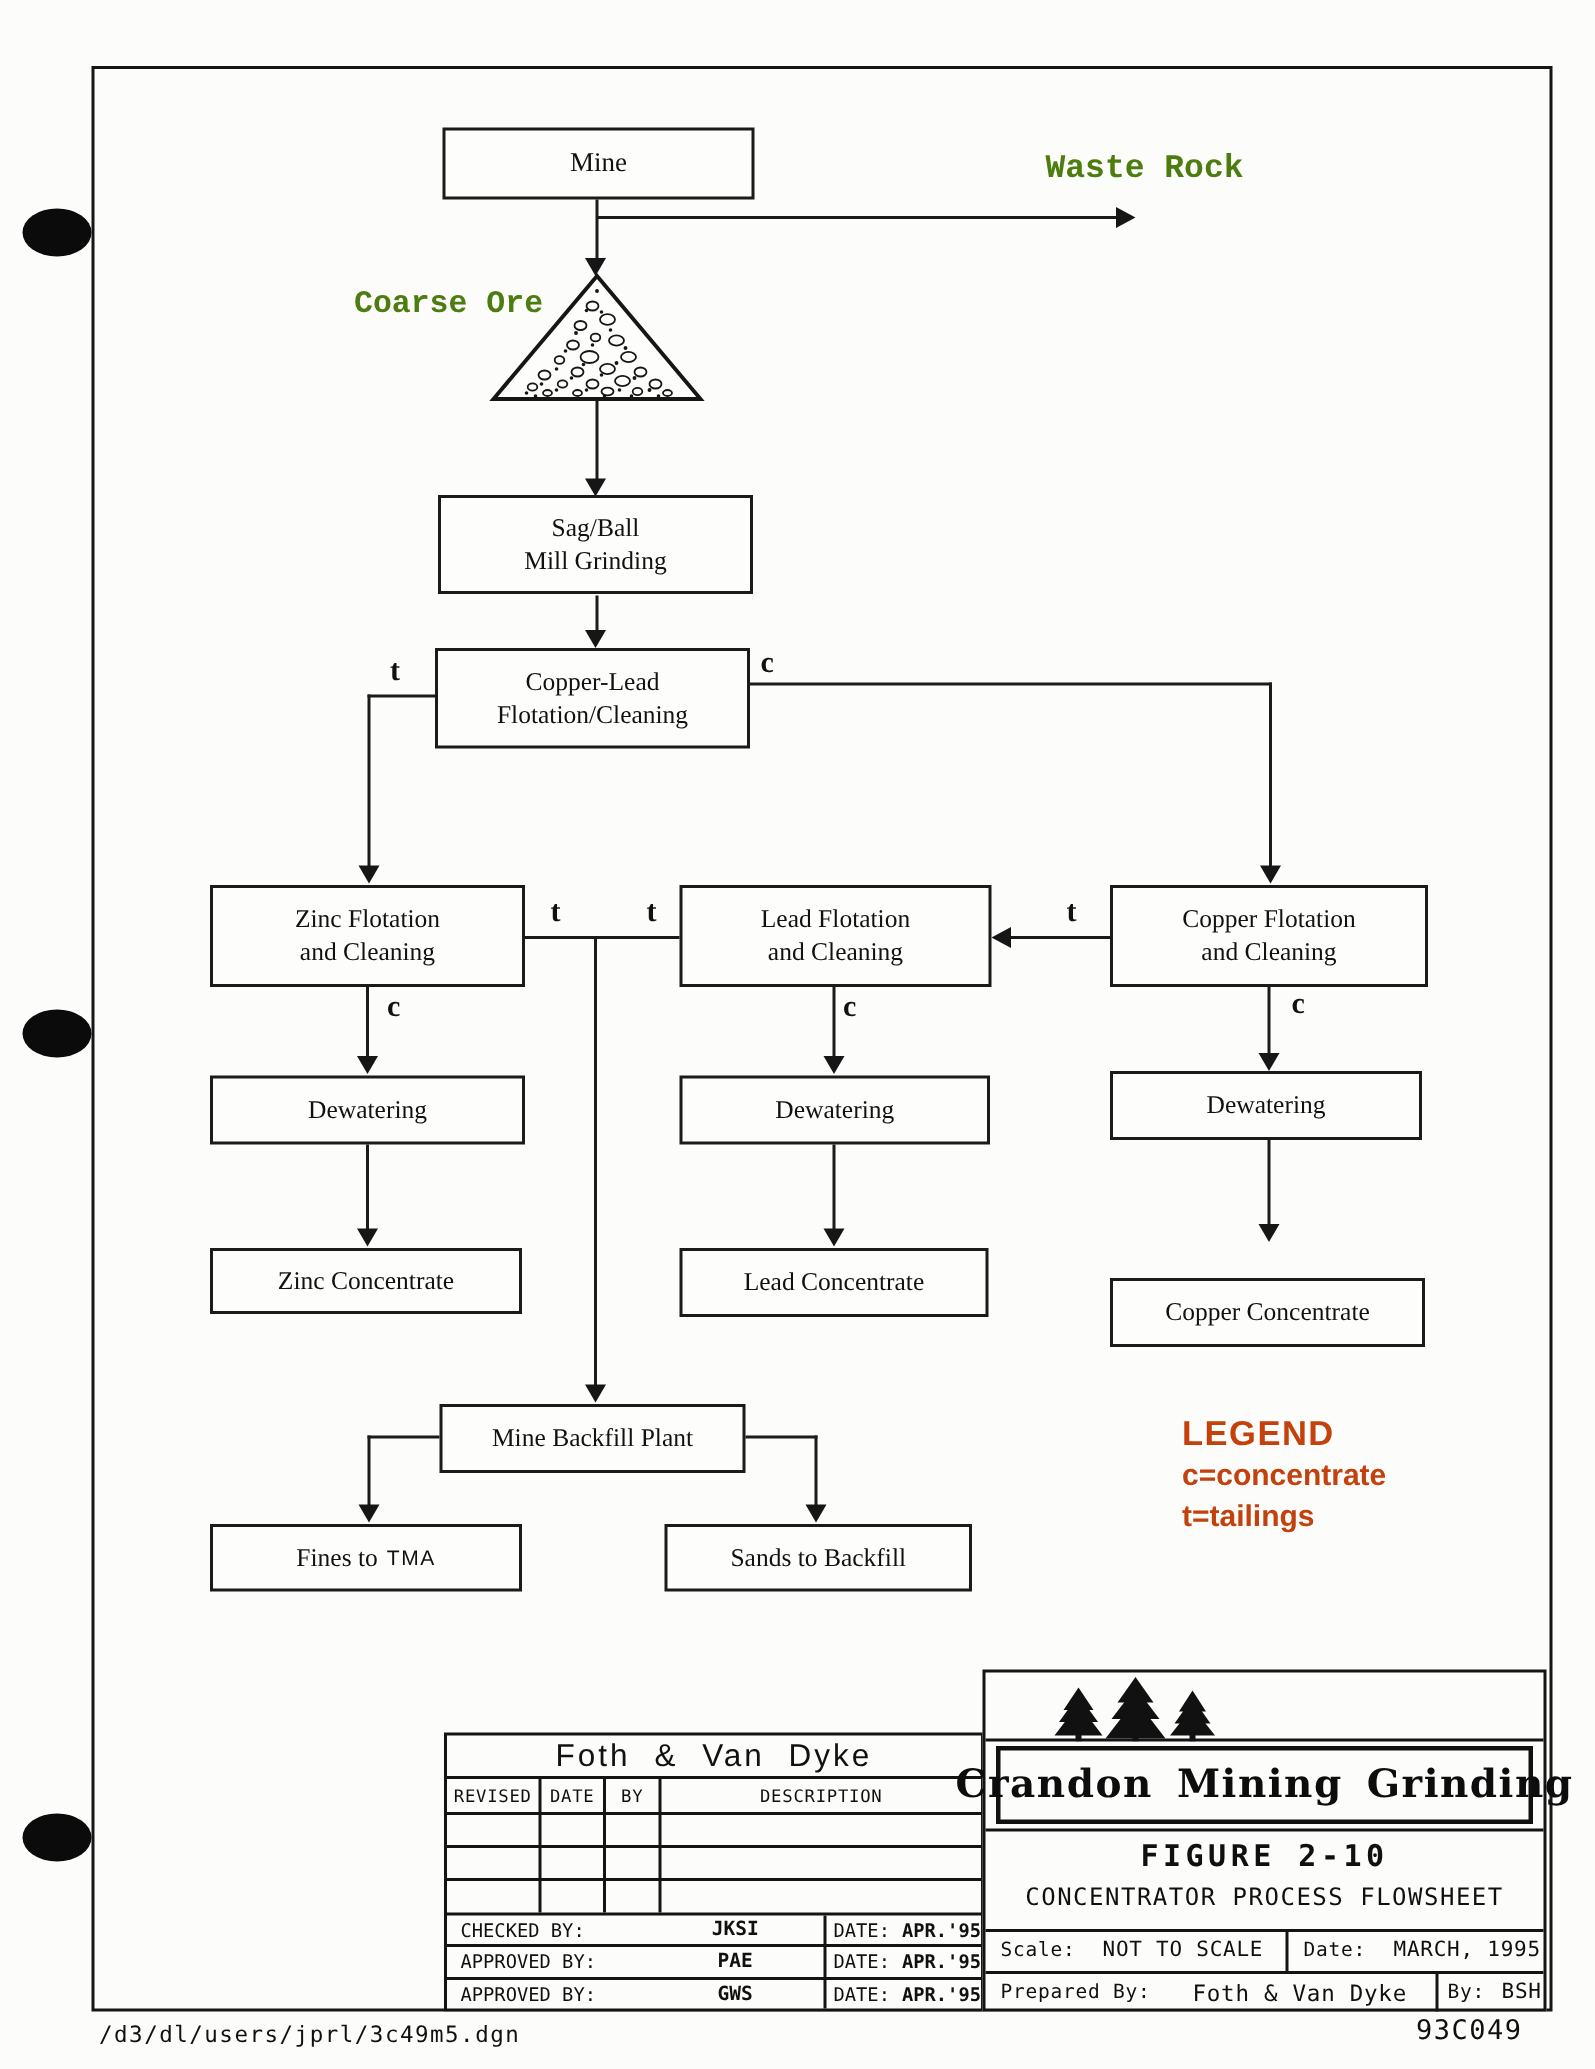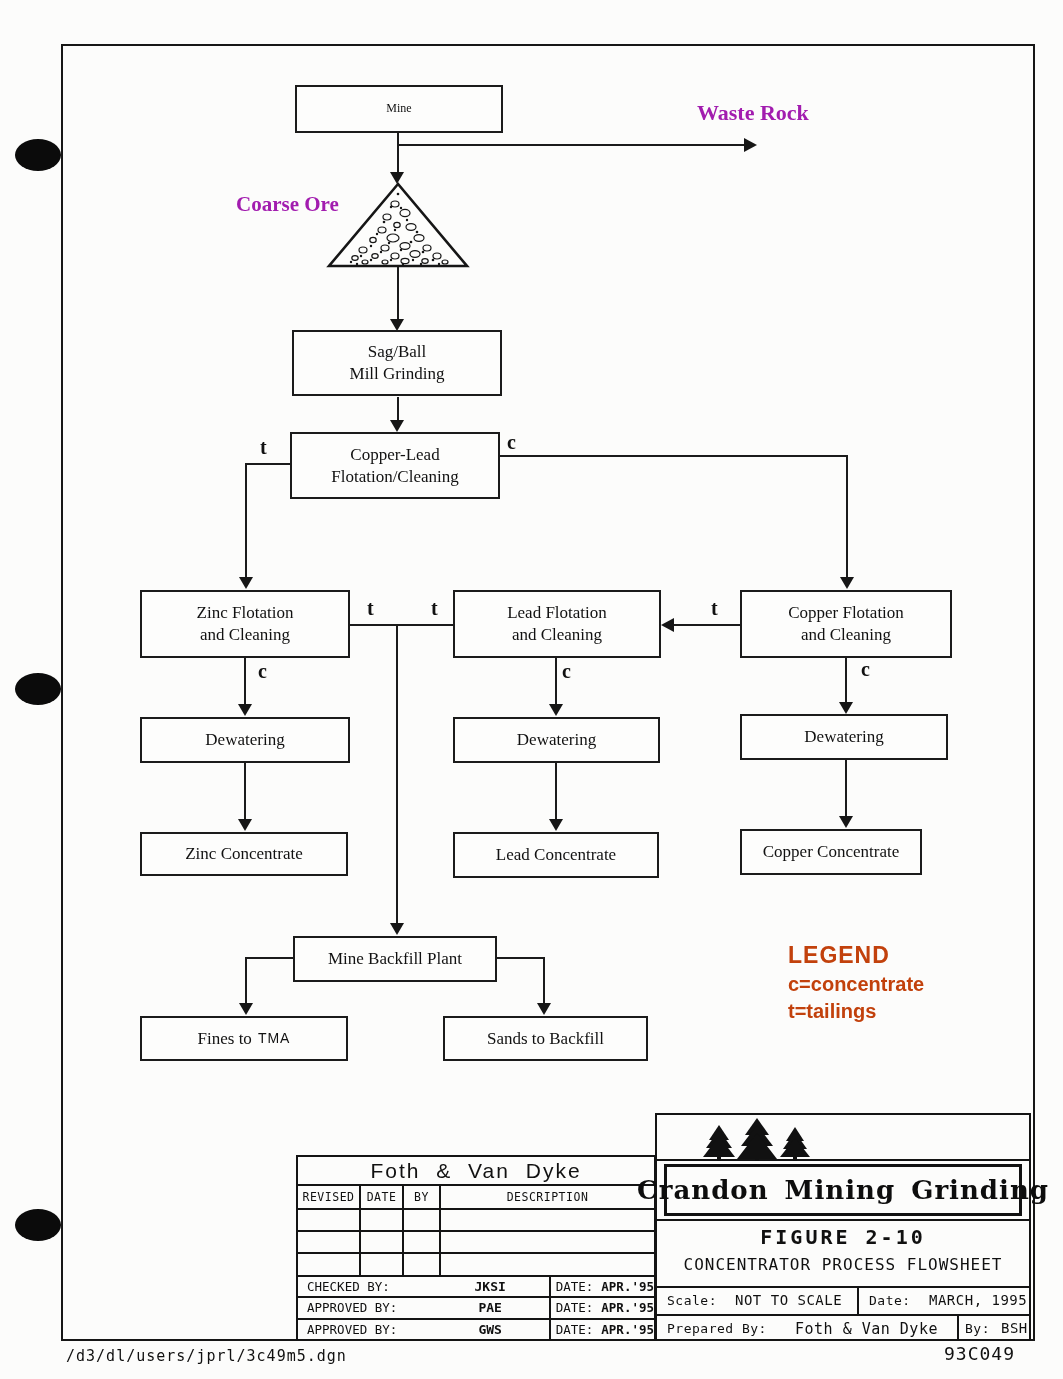--- a/index.html
+++ b/index.html
@@ -23,21 +23,21 @@
   
   .hl{position:absolute;height:2px;background:#1b1b1b;}
   .vl{position:absolute;width:2px;background:#1b1b1b;}
   
   .ad{position:absolute;width:0;height:0;border-left:7px solid transparent;border-right:7px solid transparent;border-top:12px solid #161616;}
   .ar{position:absolute;width:0;height:0;border-top:7px solid transparent;border-bottom:7px solid transparent;border-left:13px solid #161616;}
   .al{position:absolute;width:0;height:0;border-top:7px solid transparent;border-bottom:7px solid transparent;border-right:13px solid #161616;}
   
   .tc{position:absolute;font-family:"Liberation Serif",serif;font-weight:bold;font-size:20px;color:#111;}
   
-  .bigl{position:absolute;font-family:Liberation Serif, serif;font-weight:bold;color:#a21caf;}
+  .bigl{position:absolute;font-family:Liberation Mono, monospace;font-weight:bold;color:#4d7c0f;}
   
   .legend{position:absolute;left:788px;top:942px;font-family:"Liberation Sans",sans-serif;font-weight:bold;color:#c2410c;}
   .legend .t{font-size:23px;letter-spacing:1px;}
   .legend .e{font-size:20px;margin-top:4px;}
   
   .draft{font-family:"DejaVu Sans Mono",monospace;color:#101010;}
   
   .revtab{position:absolute;left:296px;top:1155px;width:360px;height:186px;border:2px solid #141414;box-sizing:border-box;background:#fcfcfb;display:flex;flex-direction:column;}
   .revtab .row{display:flex;border-top:2px solid #141414;box-sizing:border-box;text-align:right;}
   .revtab .row:first-child{border-top:none;}
@@ -65,21 +65,21 @@
   .footer-num{position:absolute;left:944px;top:1343px;font-size:18px;letter-spacing:1px;}
 </style>
 </head>
 <body>
 
 <div class="frame"></div>
 <div class="hole" style="top:139px;"></div>
 <div class="hole" style="top:673px;"></div>
 <div class="hole" style="top:1209px;"></div>
 
-<div class="box" style="left:295px;top:85px;width:208px;height:48px;font-size:12px;">
+<div class="box" style="left:295px;top:85px;width:208px;height:48px;font-size:18px;">
   <span>Mine</span>
 </div>
 
 <div class="vl" style="left:397px;top:133px;height:41px;"></div>
 <div class="ad" style="left:390px;top:172px;"></div>
 <div class="hl" style="left:398px;top:144px;width:346px;"></div>
 <div class="ar" style="left:744px;top:138px;"></div>
 <div class="bigl" style="left:697px;top:100px;font-size:22px;">Waste Rock</div>
 
 <div class="bigl" style="left:236px;top:192px;font-size:21px;">Coarse Ore</div>
@@ -213,21 +213,21 @@
 <div class="ad" style="left:549px;top:819px;"></div>
 <div class="vl" style="left:845px;top:760px;height:57px;"></div>
 <div class="ad" style="left:839px;top:816px;"></div>
 
 <div class="box" style="left:140px;top:832px;width:208px;height:44px;">
   <span>Zinc Concentrate</span>
 </div>
 <div class="box" style="left:453px;top:832px;width:206px;height:46px;">
   <span>Lead Concentrate</span>
 </div>
-<div class="box" style="left:740px;top:829px;width:182px;height:46px;">
+<div class="box" style="left:740px;top:852px;width:210px;height:46px;">
   <span>Copper Concentrate</span>
 </div>
 
 <div class="box" style="left:293px;top:936px;width:204px;height:46px;">
   <span>Mine Backfill Plant</span>
 </div>
 
 <div class="hl" style="left:245px;top:957px;width:48px;"></div>
 <div class="vl" style="left:245px;top:957px;height:47px;"></div>
 <div class="ad" style="left:239px;top:1003px;"></div>

